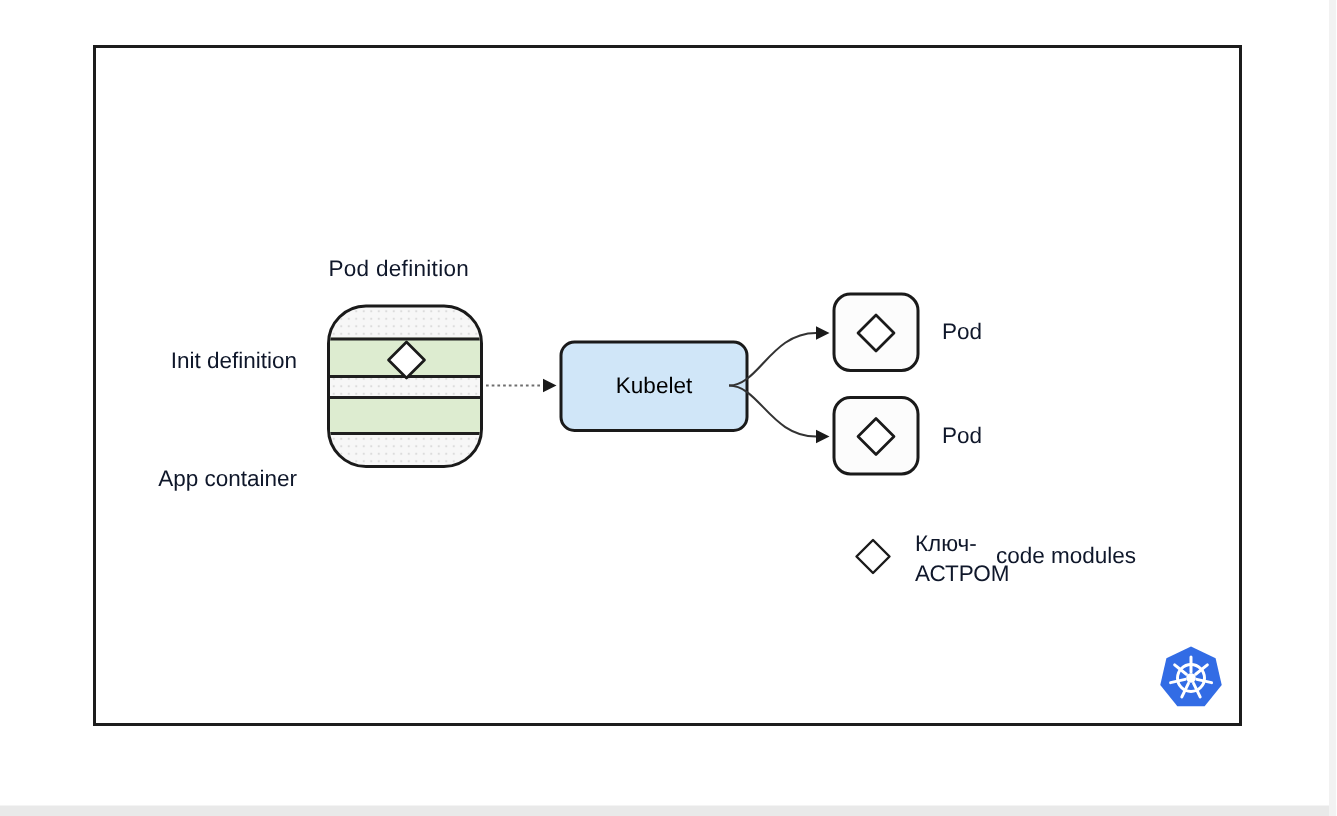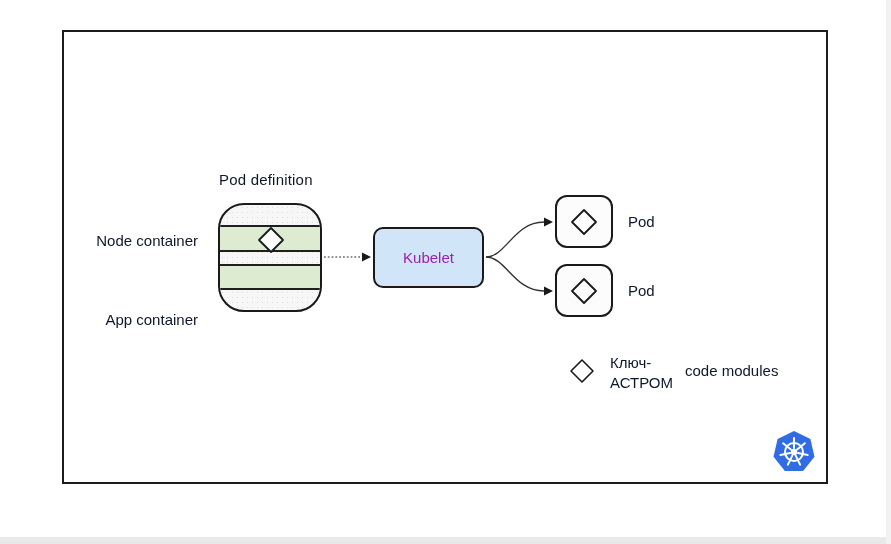--- a/index.html
+++ b/index.html
@@ -17,41 +17,41 @@
     background-color:#f7f7f7;
     background-image:radial-gradient(#dcdcdc 0.8px, transparent 1px);
     background-size:5px 5px;}
   .band{position:absolute;left:0;right:0;box-sizing:border-box;
     background:var(--band-green,#ddecd0);
     border-top:2px solid #1f1f1f;border-bottom:2px solid #1f1f1f;}
   .band.b1{top:20px;height:27px;}
   .band.b2{top:59px;height:26px;}
 
   
-  .kubelet{position:absolute;left:373px;top:227px;width:111px;height:61px;
+  .kubelet{position:absolute;left:373px;top:227px;width:126px;height:61px;
     border:2px solid #1a1a1a;border-radius:10px;box-sizing:border-box;
     background:var(--kubelet-blue,#d0e6f8);
-    display:flex;align-items:center;justify-content:center;font-size:15px;color:#a21caf;}
+    display:flex;align-items:center;justify-content:center;font-size:15px;color:#000000;}
 
   
   .pod-box{position:absolute;left:555px;width:58px;height:53px;
     border:2px solid #1a1a1a;border-radius:12px;box-sizing:border-box;background:#fcfcfc;}
   .pod-box.p1{top:195px;}
   .pod-box.p2{top:264px;}
 
   .init-label{left:60px;top:232px;width:138px;text-align:right;}
   .app-label{left:60px;top:271px;width:138px;text-align:right;margin-top:40px;}
   .pod-def-title{left:219px;top:171px;letter-spacing:0.2px;}
   .pod-label-1{left:628px;top:213px;}
   .pod-label-2{left:628px;top:282px;}
 
   
   .legend-term{left:610px;top:353px;line-height:20px;}
   .legend-term span{display:block;}
-  .legend-desc{left:685px;top:362px;}
+  .legend-desc{left:664px;top:362px;}
 
   .master-label{left:62px;top:500px;width:766px;text-align:center;}
 
   .overlay{position:absolute;left:0;top:0;z-index:5;pointer-events:none;}
 
   .k8s-logo{position:absolute;left:772px;top:430px;width:44px;height:44px;}
 
   .edge-strip-bottom{position:absolute;left:0;top:537px;width:891px;height:7px;background:#e9e9e9;}
   .edge-strip-right{position:absolute;left:886px;top:0;width:5px;height:544px;background:#f2f2f2;}
 </style>
@@ -60,21 +60,21 @@
 
 <div class="canvas">
 
   <div class="outer-box"></div>
 
   <div class="pod-def">
     <div class="band b1"></div>
     <div class="band b2"></div>
   </div>
   <div class="lbl pod-def-title">Pod definition</div>
-  <div class="lbl init-label">Node container</div>
+  <div class="lbl init-label">Init definition</div>
   <div class="lbl app-label">App container</div>
 
   <div class="kubelet">
     <span>Kubelet</span>
   </div>
 
   <div class="pod-box p1"></div>
   <div class="pod-box p2"></div>
   <div class="lbl pod-label-1">Pod</div>
   <div class="lbl pod-label-2">Pod</div>

